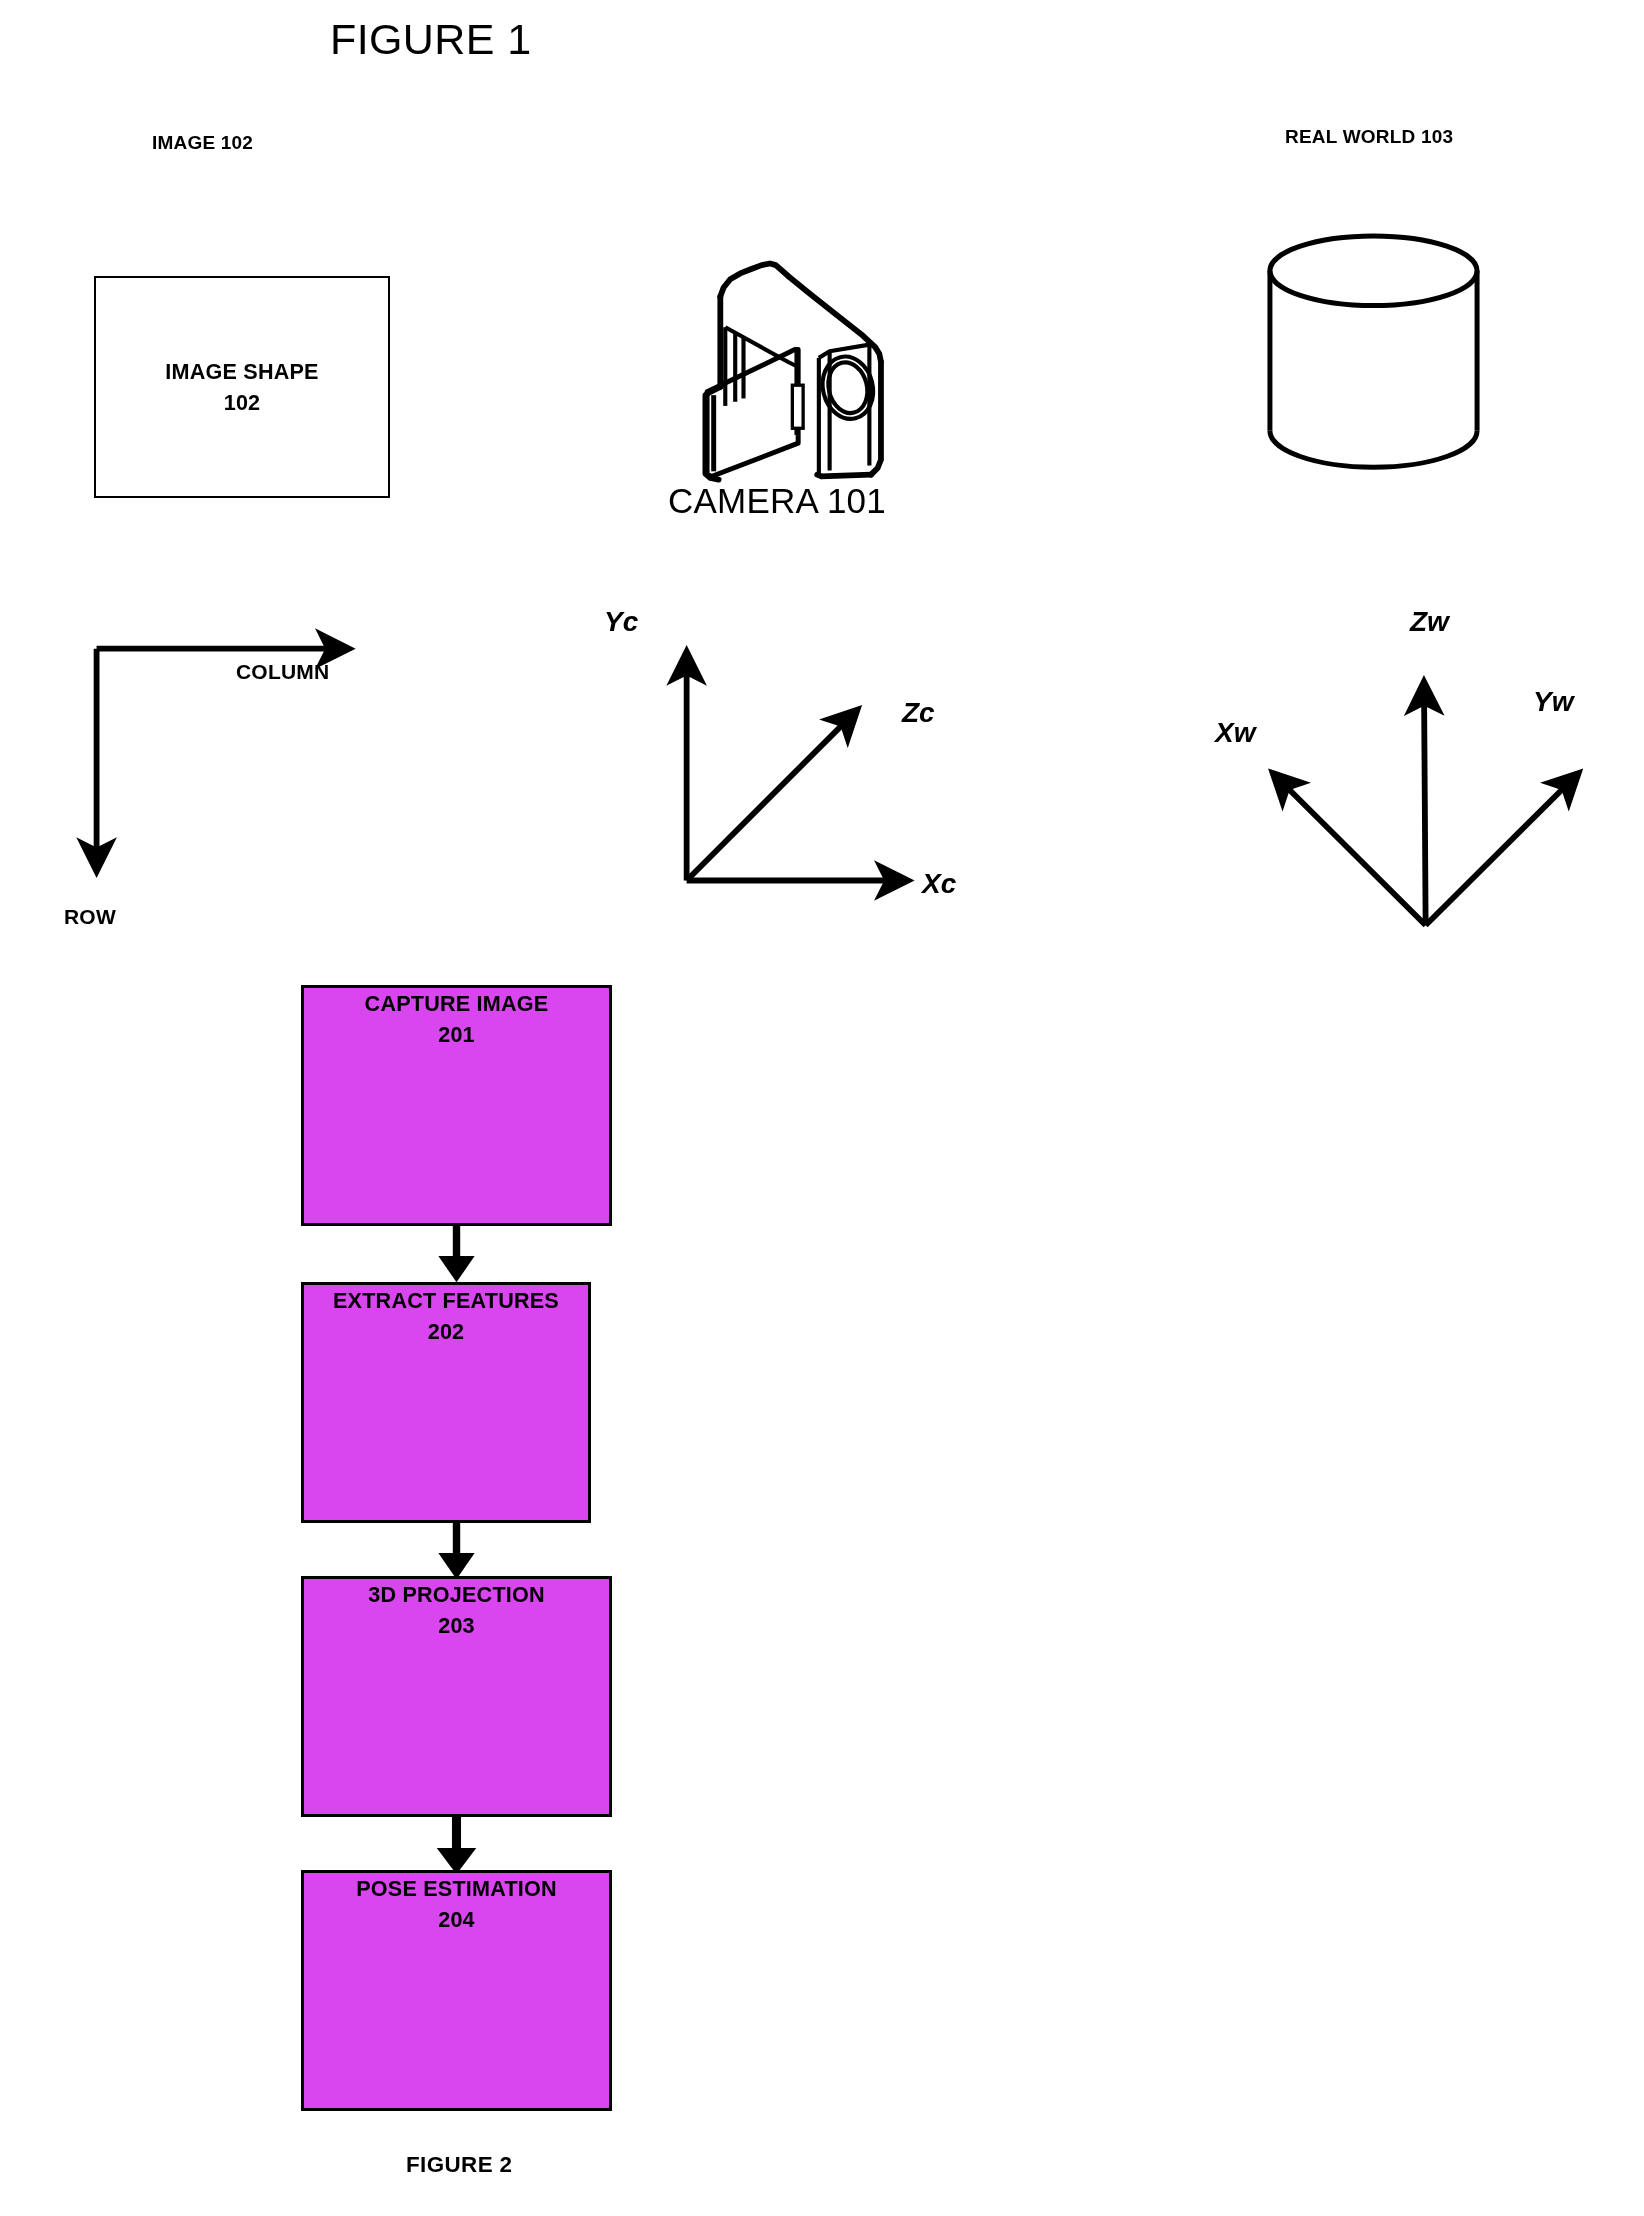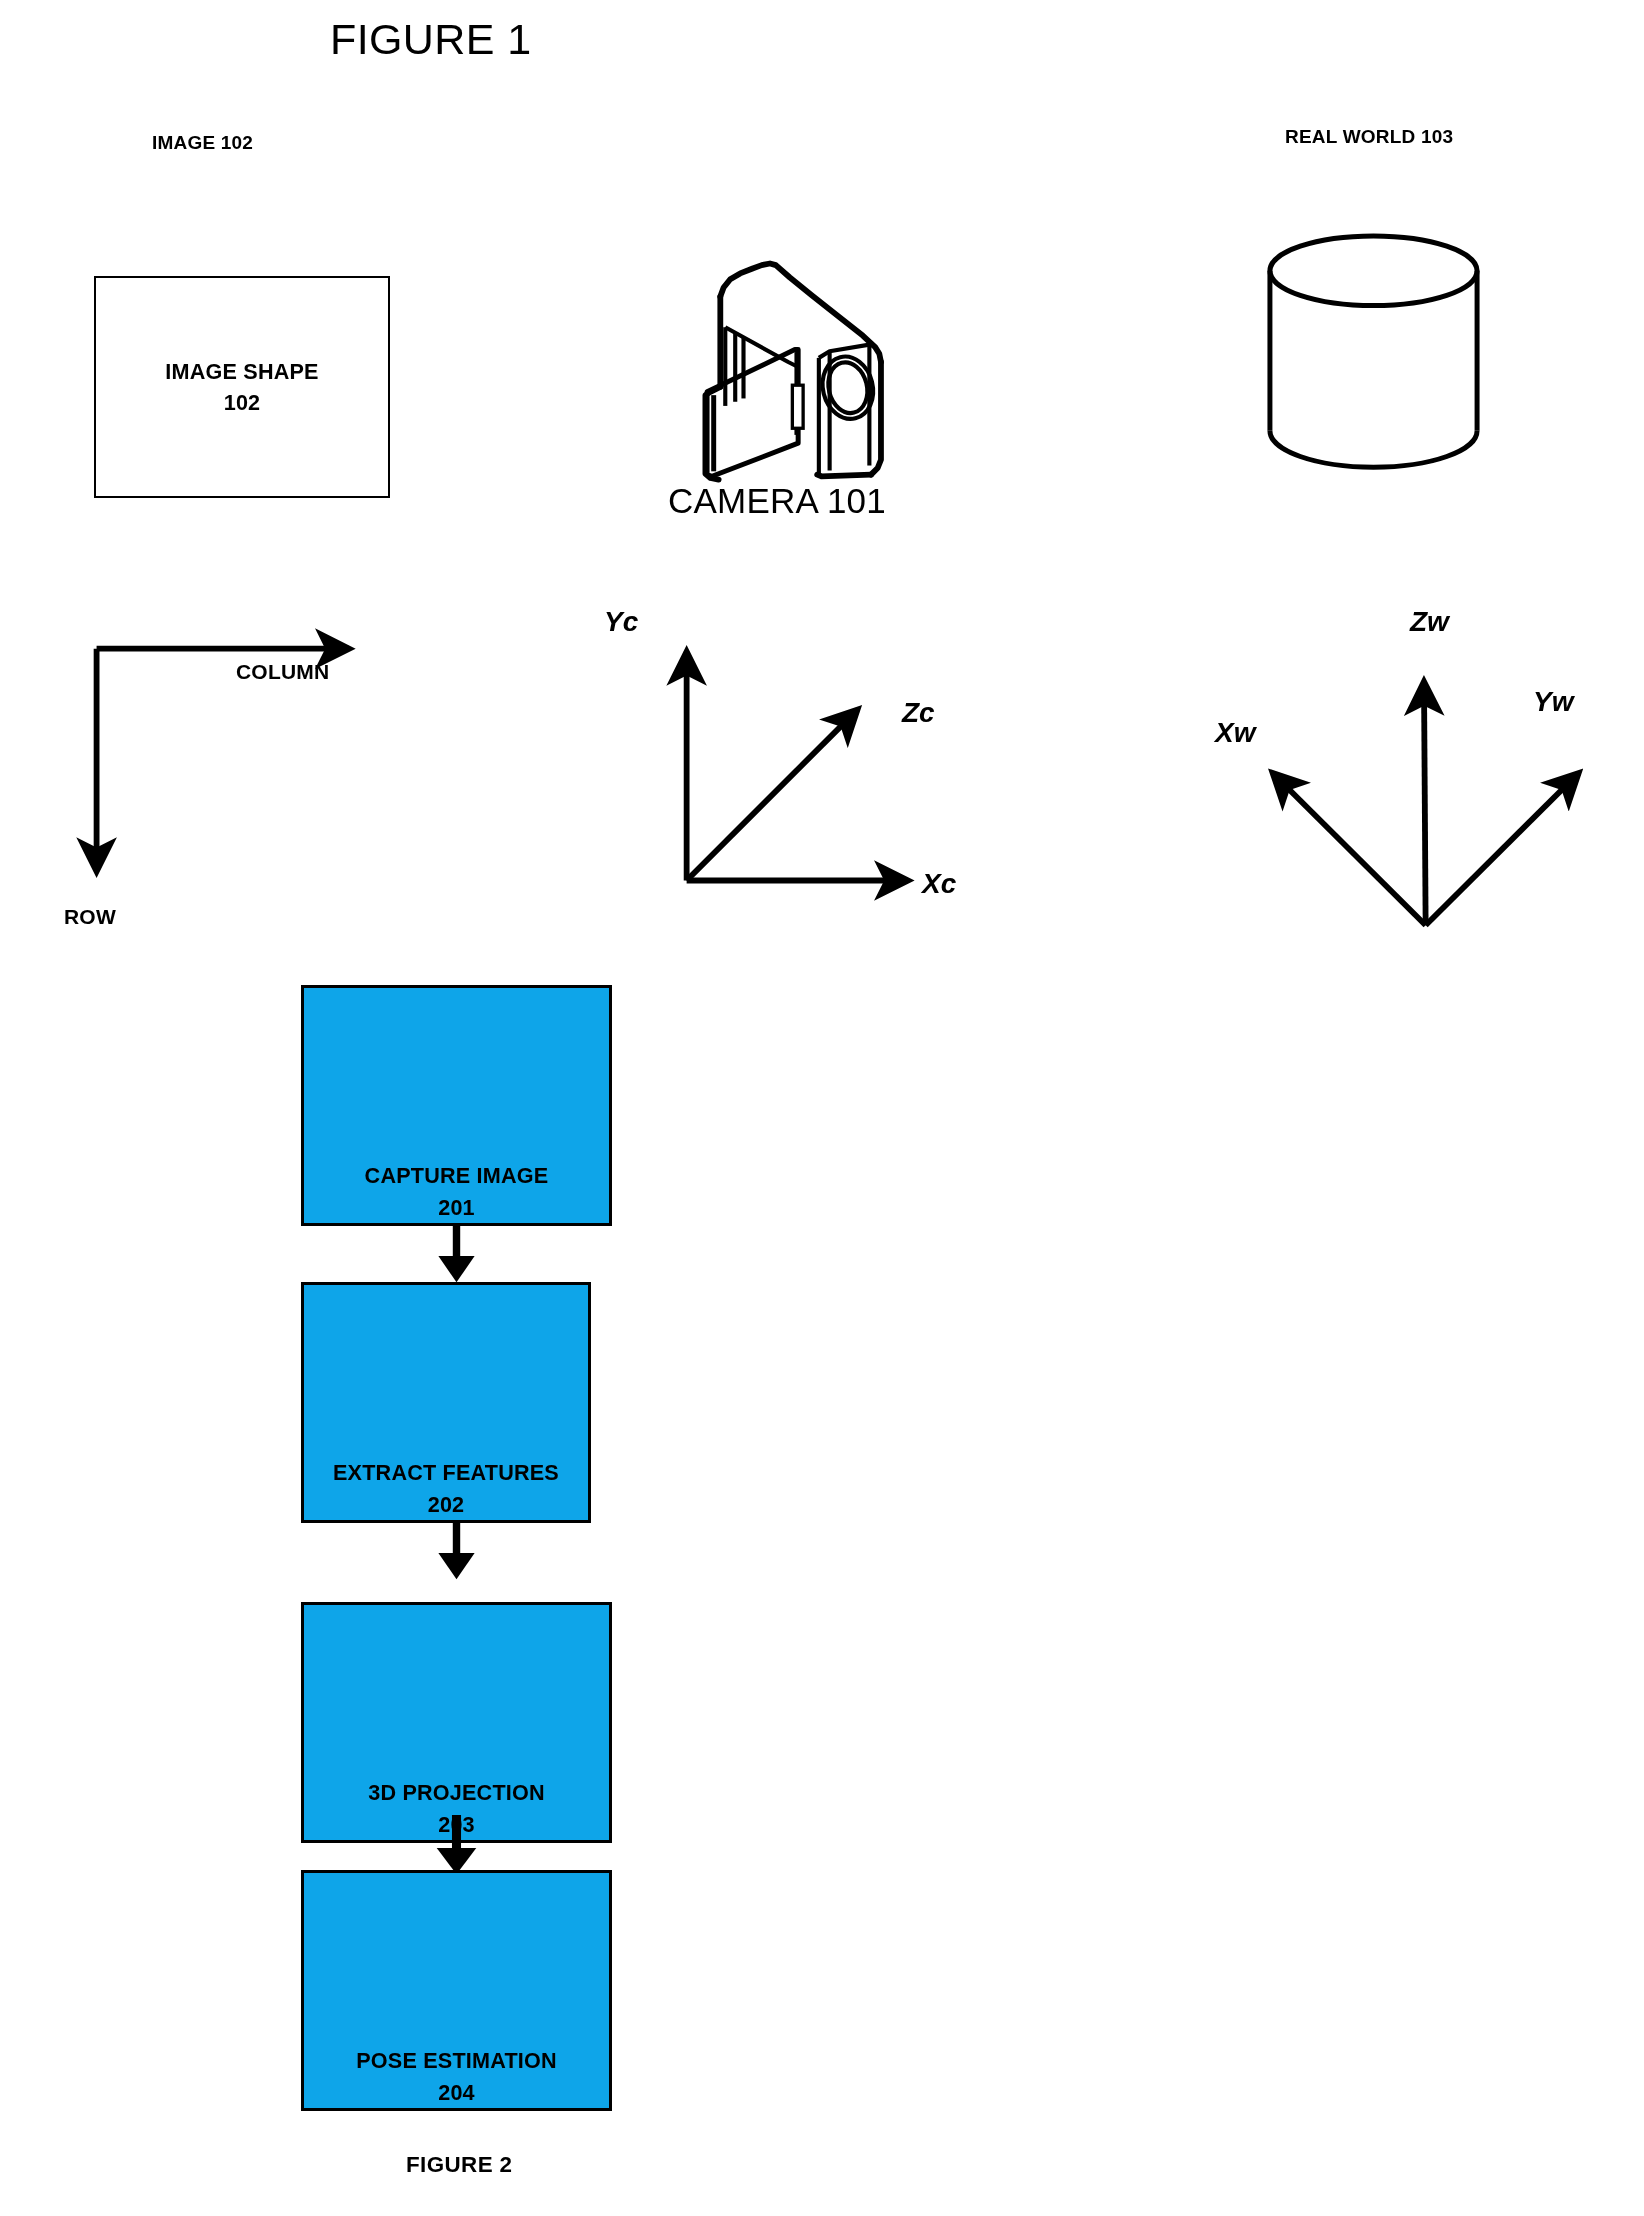--- a/index.html
+++ b/index.html
@@ -73,23 +73,23 @@
     font-weight: 700;
     letter-spacing: 0.4px;
     white-space: nowrap;
     text-align: center;
   }
 
   
   .rect-box {
     border: 3.3px solid #000000;
     box-sizing: border-box;
-    background: #0ea5e9;
+    background: #d946ef;
     display: flex;
-    align-items: flex-end;
+    align-items: flex-start;
     justify-content: center;
   }
   .image-shape-box {
     border: 2.5px solid #000000;
     box-sizing: border-box;
     background: #ffffff;
     display: flex;
     align-items: center;
     justify-content: center;
   }
@@ -246,21 +246,21 @@
 202</div>
   </div>
 
   <div class="abs" style="left:419px; top:1520px;">
     <svg width="75" height="61" viewBox="0 0 90 74">
       <line x1="45" y1="0" x2="45" y2="42" stroke="#000000" stroke-width="9"></line>
       <path d="M 23,40 L 67,40 L 45,72 Z" fill="#000000"></path>
     </svg>
   </div>
 
-  <div class="abs rect-box" style="left:301px; top:1576px; width:311px; height:241px;margin-top:26px;">
+  <div class="abs rect-box" style="left:301px; top:1576px; width:311px; height:241px;">
     <div class="box-text">3D PROJECTION
 203</div>
   </div>
 
   <div class="abs" style="left:419px; top:1815px;">
     <svg width="75" height="61" viewBox="0 0 90 74">
       <line x1="45" y1="0" x2="45" y2="42" stroke="#000000" stroke-width="11"></line>
       <path d="M 21,40 L 69,40 L 45,72 Z" fill="#000000"></path>
     </svg>
   </div>

